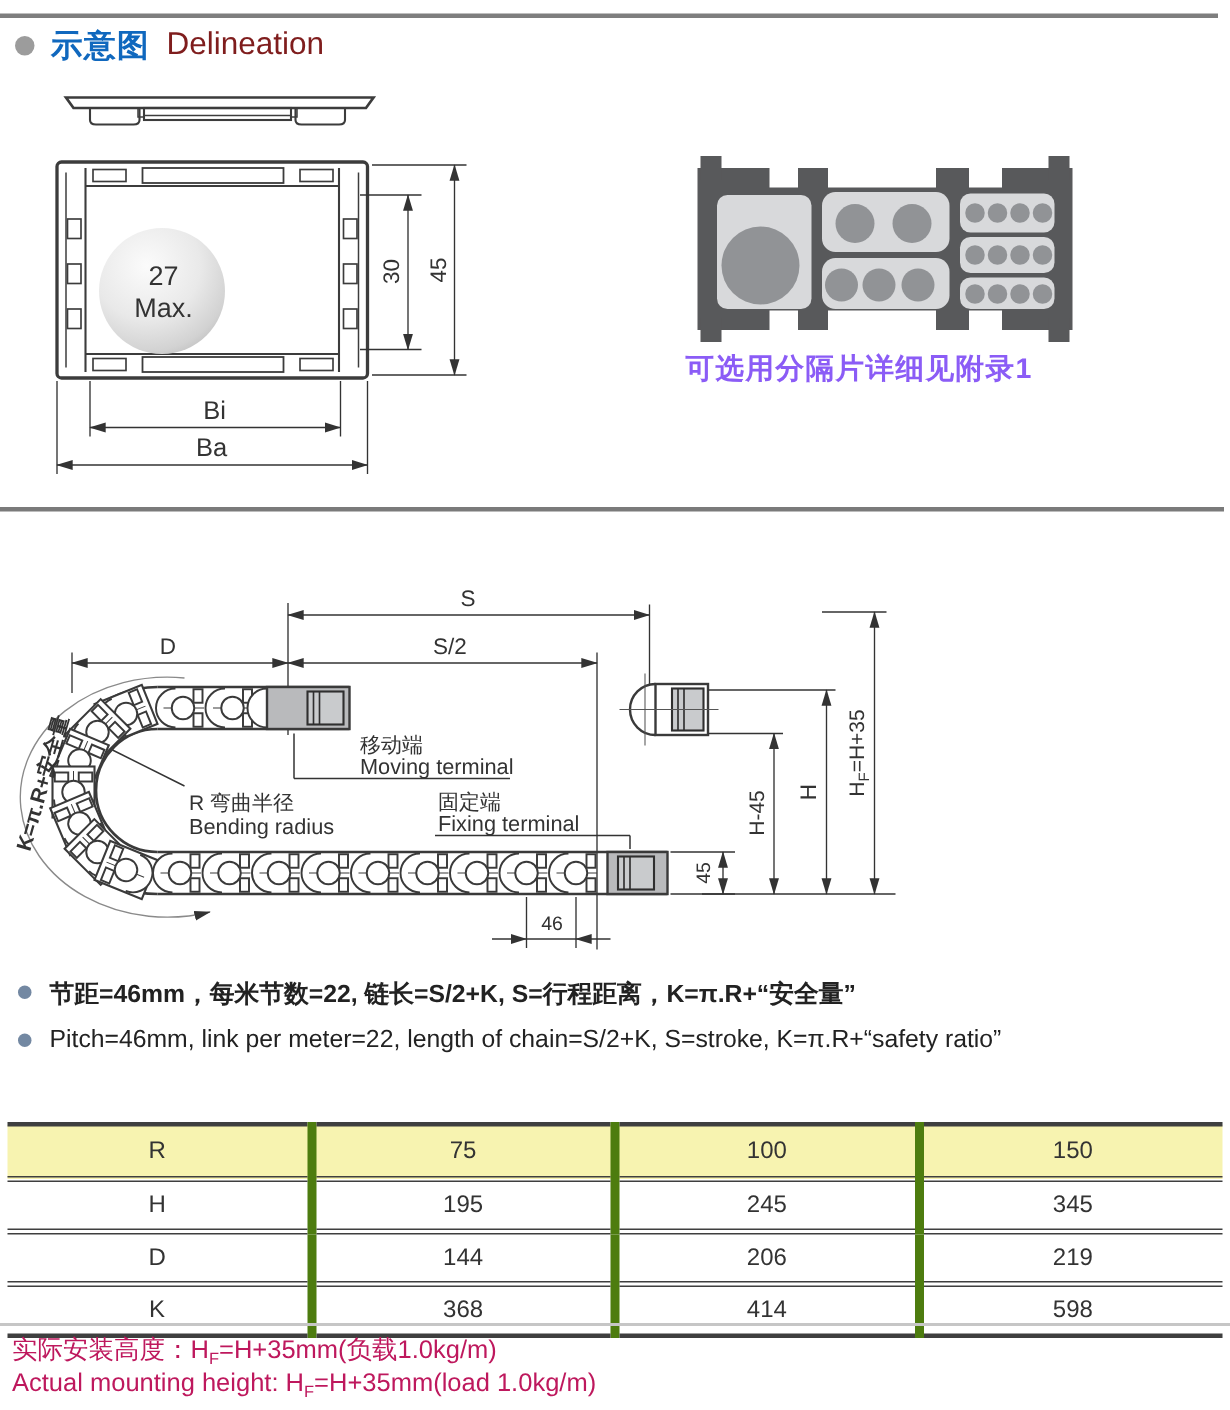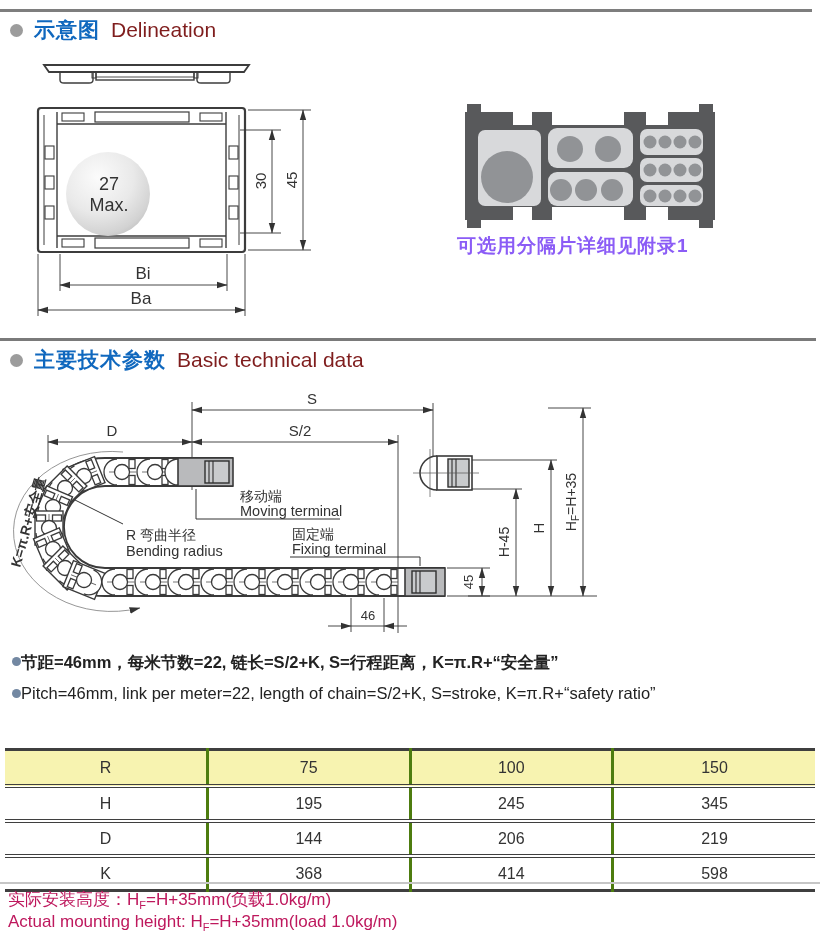--- a/index.html
+++ b/index.html
@@ -9,31 +9,31 @@
   .rule-top{top:9px;width:812px;height:3px;background:#7e7e7e;}
   .rule-mid{top:338px;width:816px;height:3px;background:#7a7a7a;}
   .rule-light{top:882px;width:820px;height:2px;background:#c6c6c6;}
   .sec{position:absolute;left:10px;display:flex;align-items:center;gap:11px;}
   .sec .dot{width:13px;height:13px;border-radius:50%;background:#9c9c9c;flex:0 0 auto;}
   .sec .zh{color:#1068be;font-weight:bold;font-size:21px;letter-spacing:1px;}
   .sec .en{color:#7f1d1d;font-size:21px;}
   .art{position:absolute;left:0;top:0;width:820px;height:940px;pointer-events:none;}
   .blue-note{position:absolute;left:457px;top:233px;font-size:19px;font-weight:bold;
              color:#8b5cf6;letter-spacing:1px;}
-  .note{position:absolute;left:12px;display:flex;align-items:flex-start;
+  .note{position:absolute;left:12px;display:flex;align-items:flex-start;gap:12px;
         font-size:16.5px;color:#222;}
   .note .b{width:9px;height:9px;border-radius:50%;background:#7388a2;margin-top:5px;flex:0 0 auto;}
   .note.zh{font-weight:bold;}
   .spec{position:absolute;left:5px;top:748px;width:810px;border-collapse:collapse;
         border-top:3px solid #3f3f3f;border-bottom:3px solid #3f3f3f;}
   .spec th,.spec td{width:25%;height:31px;text-align:center;vertical-align:middle;
         font-size:16px;font-weight:normal;color:#333;padding:0;}
   .spec th{height:33px;background:#f7f3b0;}
   .spec td{border-top:4px double #3f3f3f;}
-  .spec th + th,.spec td + td{border-left:3px solid #4d7c0f;}
+  .spec th + th,.spec td + td{border-left:6px solid #4d7c0f;}
   .foot{position:absolute;left:8px;font-size:17px;color:#be185d;}
   .foot sub{font-size:11px;}
   svg text{font-family:"Liberation Sans","DejaVu Sans",sans-serif;fill:#333;}
 </style>
 </head>
 <body>
 
 <div class="page">
 
   <div class="rule rule-top"></div>
@@ -280,25 +280,20 @@
       <text x="292" y="539" font-size="14">固定端</text>
       <text x="292" y="554" font-size="14.5">Fixing terminal</text>
       <text transform="translate(20,568) rotate(-74)" font-size="14" font-weight="bold">K=π.R+安全量</text>
     </g>
   </svg>
 
   <div class="blue-note">可选用分隔片详细见附录1</div>
 
   <div class="rule rule-mid"></div>
 
-  <div class="sec" style="top:346px">
-    <span class="dot"></span>
-    <span class="zh">主要技术参数</span>
-    <span class="en">Basic technical data</span>
-  </div>
 
   <div class="note zh" style="top:652px">
     <span class="b"></span>
     <span>节距=46mm，每米节数=22, 链长=S/2+K, S=行程距离，K=π.R+“安全量”</span>
   </div>
   <div class="note" style="top:684px">
     <span class="b"></span>
     <span>Pitch=46mm, link per meter=22, length of chain=S/2+K, S=stroke, K=π.R+“safety ratio”</span>
   </div>
 

